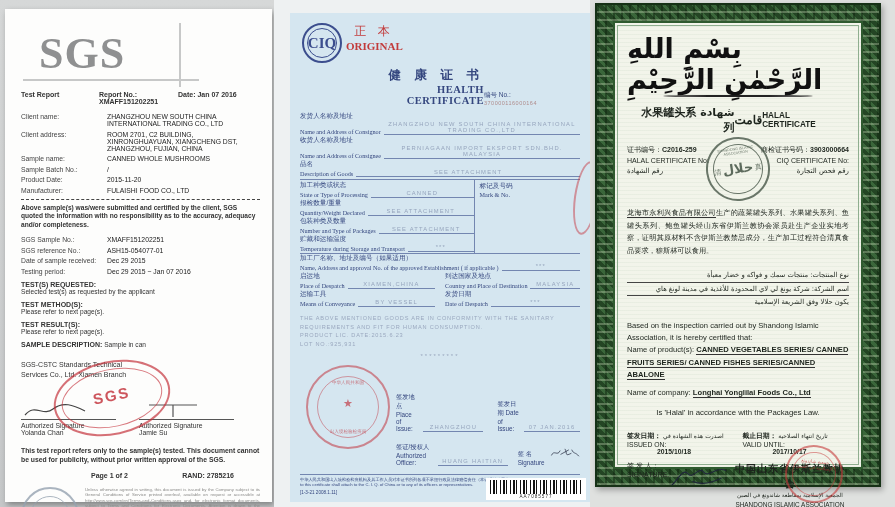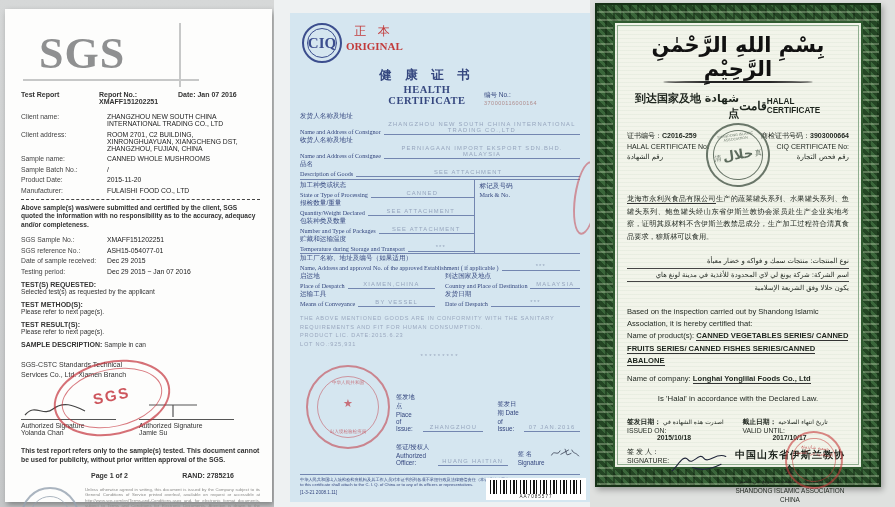--- a/index.html
+++ b/index.html
@@ -59,21 +59,21 @@
   .ciq { position:relative; width:40px; height:40px; border:2.5px solid #3c4e8e; border-radius:50%; flex:0 0 auto; margin:2px 4px 0 2px; }
   .ciq .in { position:absolute; inset:3px; border:1.5px solid #3c4e8e; border-radius:50%; }
   .ciq .t { position:absolute; left:0; right:0; top:10px; text-align:center; font-family:"Liberation Serif",serif; font-weight:bold; font-size:15px; color:#3c4e8e; }
   .hc-titles { flex:1; text-align:center; }
   .hc-title-cn { font-size:11.5px; font-weight:bold; letter-spacing:1px; }
   .hc-title-en { font-family:"Liberation Serif",serif; font-weight:bold; font-size:8.6px; letter-spacing:.4px; }
   .hc-orig { width:56px; text-align:center; color:#c23b3b; flex:0 0 auto; margin-top:2px; }
   .hc-orig .cn { font-size:12px; letter-spacing:4px; }
   .hc-orig .en { font-family:"Liberation Serif",serif; font-weight:bold; font-size:11px; }
   .hc-doc-line { display:flex; align-items:flex-end; margin-top:4px; }
-  .hc-doc { flex:1; text-align:center; padding-left:70px; }
+  .hc-doc { flex:1; text-align:right; padding-left:70px; }
   .hc-doc .cn { font-size:12.5px; font-weight:bold; letter-spacing:5px; }
   .hc-doc .en { font-family:"Liberation Serif",serif; font-weight:bold; font-size:10.5px; letter-spacing:.5px; }
   .hc-no { width:96px; font-size:6.5px; text-align:left; }
   .hc-no .faint { color:#b08c8c; font-size:5.5px; letter-spacing:.5px; }
   .hc-form { margin-top:6px; font-size:6.3px; }
   .hc-row { margin-bottom:1px; }
   .hc-cn { font-size:6.6px; }
   .hc-enline { display:flex; align-items:flex-end; }
   .hc-en { font-family:"Liberation Serif",serif; font-size:6.2px; white-space:nowrap; }
   .hc-val { flex:1; border-bottom:1px solid #7386b0; margin-left:3px; color:#96a5bd; letter-spacing:1.2px; font-size:5.8px; text-align:center; padding-bottom:1px; }
@@ -116,21 +116,21 @@
     border:2px solid #16311六px;
     border:2px solid #163116;
     box-shadow: 2px 3px 6px rgba(0,0,0,.3);
   }
   .hl-inner {
     position:absolute; inset:16px; background:#f2f4ea;
     background-image: repeating-linear-gradient(0deg, rgba(110,150,110,.07) 0 1px, transparent 1px 4px);
     border:2px solid #2f5a2f; outline:1px solid #8fae8f; outline-offset:-5px;
     padding:8px 12px 4px 12px; color:#1d241d;
   }
-  .hl-bismillah { text-align:center; font-family:"DejaVu Sans",sans-serif; font-size:21px; font-weight:bold; color:#111; margin-top:2px; direction:rtl; }
+  .hl-bismillah { text-align:left; font-family:"DejaVu Sans",sans-serif; font-size:27px; font-weight:bold; color:#111; margin-top:2px; direction:rtl; }
   .hl-underline { width:150px; height:2px; background:#222; margin:0 auto 8px auto; border-radius:50%; }
   .hl-titlerow { display:flex; justify-content:space-between; align-items:center; padding:0 4px; margin-bottom:10px; }
   .hl-title-ar { font-family:"DejaVu Sans",sans-serif; font-size:11px; font-weight:bold; direction:rtl; }
   .hl-title-cn { font-size:12px; font-weight:bold; letter-spacing:3px; }
   .hl-title-en { font-size:8.2px; font-weight:bold; }
   .hl-numrow { position:relative; display:flex; justify-content:space-between; min-height:58px; }
   .hl-numcol { width:46%; font-size:7px; line-height:1.5; }
   .hl-numcol .ar { font-family:"DejaVu Sans",sans-serif; direction:rtl; text-align:left; }
   .hl-numcol.right .ar { text-align:right; }
   .hl-cstamp {
@@ -456,21 +456,21 @@
     <div class="hc-edge-stamp"></div>
   </div>
 
   <div class="hl-under"></div>
   <div class="hl-frame">
     <div class="hl-inner">
       <div class="hl-bismillah">بِسْمِ اللهِ الرَّحْمٰنِ الرَّحِيْمِ</div>
       <div class="hl-underline"></div>
 
       <div class="hl-titlerow">
-        <div class="hl-title-ar">شهادة 到达国家及地点</div>
+        <div class="hl-title-ar">شهادة 水果罐头系列</div>
         <div class="hl-title-cn">قامت</div>
         <div class="hl-title-en">HALAL CERTIFICATE</div>
       </div>
 
       <div class="hl-numrow">
         <div class="hl-numcol">
           <div><span>证书编号：</span><b>C2016-259</b></div>
           <div>HALAL CERTIFICATE No:</div>
           <div class="ar">رقم الشهادة</div>
         </div>
@@ -495,21 +495,21 @@
       <div class="hl-body-ar">
         <div class="u">نوع المنتجات: منتجات سمك و فواكه و خضار معبأة</div>
         <div class="u">اسم الشركة: شركة يونغ لي لاي المحدودة للأغذية في مدينة لونغ هاي</div>
         <div>يكون حلالا وفق الشريعة الإسلامية</div>
       </div>
 
       <div class="hl-en">
         <div>Based on the inspection carried out by Shandong Islamic Association, it is hereby certified that:</div>
         <div><span>Name of product(s):</span> <span class="u">CANNED VEGETABLES SERIES/ CANNED FRUITS SERIES/ CANNED  FISHES SERIES/CANNED ABALONE</span></div>
         <div style="margin-top:6px;"><span>Name of company:</span> <span class="u">Longhai Yonglilai Foods Co., Ltd</span></div>
-        <div class="hl-halal-line">Is 'Halal' in accordance with the Declared Law.</div>
+        <div class="hl-halal-line">Is 'Halal' in accordance with the Packages Law.</div>
       </div>
 
       <div class="hl-daterow">
         <div class="hl-datecol">
           <div><b>签发日期：</b> <span class="ar">اصدرت هذه الشهادة في</span></div>
           <div>ISSUED ON:</div>
           <div class="dt">2015/10/18</div>
         </div>
         <div class="hl-datecol">
           <div><b>截止日期：</b> <span class="ar">تاريخ انتهاء الصلاحية</span></div>

